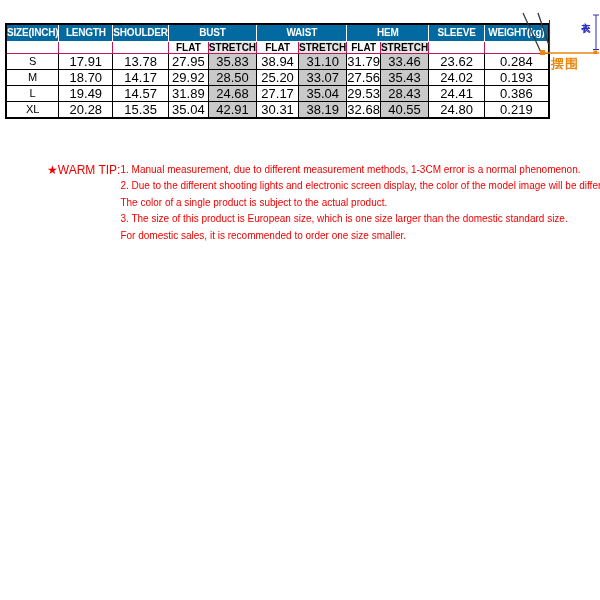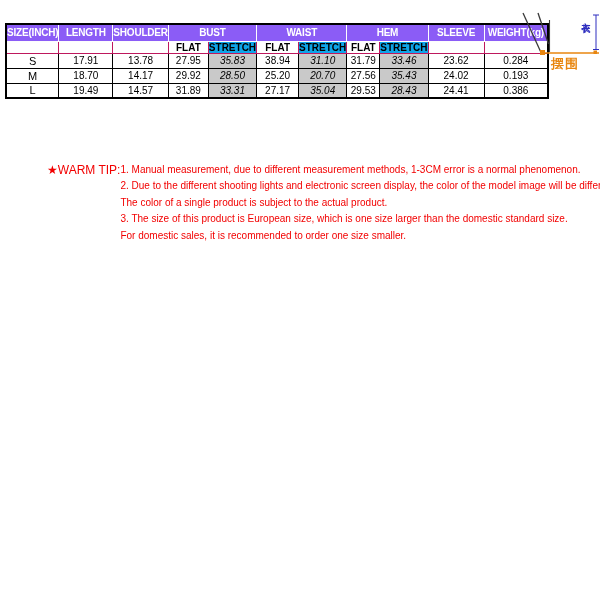--- a/index.html
+++ b/index.html
@@ -8,32 +8,32 @@
   .canvas { position:relative; width:600px; height:600px; background:#fff; }
 
   
   .table-wrap { position:absolute; left:5px; top:23px; }
   table.size-table { border-collapse:collapse; table-layout:fixed; }
   table.size-table { border:2px solid #000; }
   .size-table th, .size-table td {
     text-align:center; vertical-align:middle; white-space:nowrap; overflow:hidden;
   }
   .size-table th.h1 {
-    background:#8b5cf6; color:#fff; font-size:10px; font-weight:bold;
+    background:#0369a1; color:#fff; font-size:10px; font-weight:bold;
     height:17px; border:1px solid #fdfdfd; letter-spacing:-0.2px;
   }
   .size-table th.h2 {
     background:#fff; color:#000; font-size:10px; font-weight:bold;
     height:12px; border:1px solid #be185d;
   }
-  .size-table th.h2.stretch { background:#0ea5e9;margin-top:36px; }
+  .size-table th.h2.stretch { background:#e5e5e5;margin-top:36px; }
   .size-table td {
-    border:1px solid #000; font-size:10px; color:#000; height:15px; background:#fff;
+    border:1px solid #000; font-size:13px; color:#000; height:15px; background:#fff;
   }
-  .size-table td.stretch { background:#c9c9c9;font-style:italic; }
+  .size-table td.stretch { background:#c9c9c9; }
   .size-table td.size-cell { font-size:11px; }
 
   
   .diagram { position:absolute; left:505px; top:0; width:95px; height:75px; }
   .diagram svg { position:absolute; left:0; top:0; }
   .len-label {
     position:absolute; left:581px; top:15px; writing-mode:vertical-rl;
     color:#2f2fbf; font-size:9px; font-weight:bold; letter-spacing:2px; line-height:9px;
   }
   .hem-label {
@@ -106,38 +106,51 @@
             <td>23.62</td>
             <td>0.284</td>
           </tr>
           <tr>
             <td class="size-cell">M</td>
             <td>18.70</td>
             <td>14.17</td>
             <td>29.92</td>
             <td class="stretch">28.50</td>
             <td>25.20</td>
-            <td class="stretch">20.70</td>
+            <td class="stretch">33.07</td>
             <td>27.56</td>
             <td class="stretch">35.43</td>
             <td>24.02</td>
             <td>0.193</td>
           </tr>
           <tr>
             <td class="size-cell">L</td>
             <td>19.49</td>
             <td>14.57</td>
             <td>31.89</td>
-            <td class="stretch">33.31</td>
+            <td class="stretch">24.68</td>
             <td>27.17</td>
             <td class="stretch">35.04</td>
             <td>29.53</td>
             <td class="stretch">28.43</td>
             <td>24.41</td>
             <td>0.386</td>
+          </tr>
+          <tr>
+            <td class="size-cell">XL</td>
+            <td>20.28</td>
+            <td>15.35</td>
+            <td>35.04</td>
+            <td class="stretch">42.91</td>
+            <td>30.31</td>
+            <td class="stretch">38.19</td>
+            <td>32.68</td>
+            <td class="stretch">40.55</td>
+            <td>24.80</td>
+            <td>0.219</td>
           </tr>
         </tbody>
     </table>
   </div>
 
   <div class="diagram">
     <svg width="95" height="75" viewBox="0 0 95 75">
 
       <line x1="18" y1="13" x2="36" y2="52.5" stroke="#3a3a3a" stroke-width="1.3"></line>
       <line x1="33" y1="13" x2="43.5" y2="44" stroke="#3a3a3a" stroke-width="1.3"></line>

